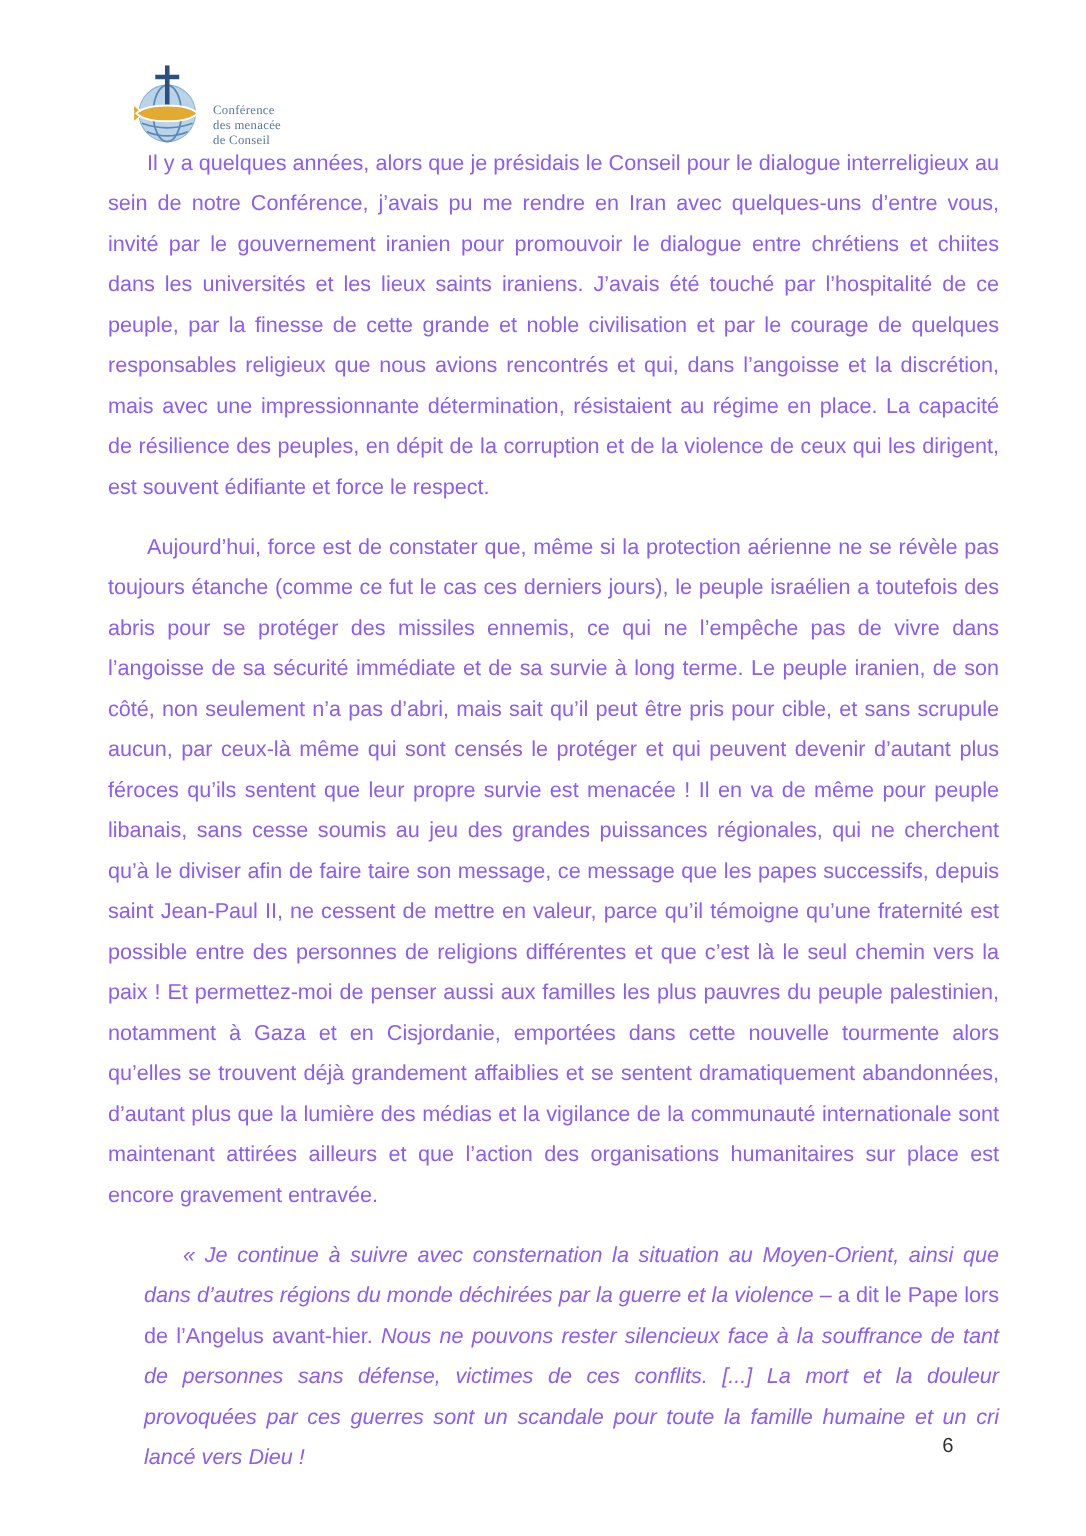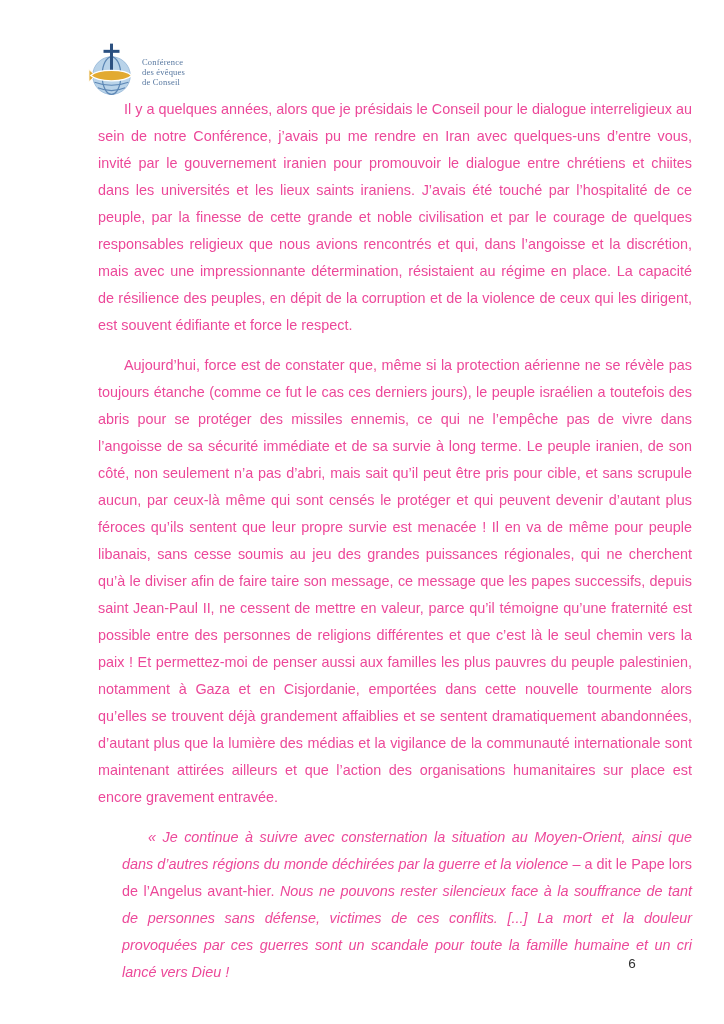--- a/index.html
+++ b/index.html
@@ -14,39 +14,39 @@
     background: #ffffff;
     overflow: hidden;
     font-family: "Liberation Sans", sans-serif;
   }
   
   .logo {
     position: absolute;
     left: 88px;
     top: 40px;
     display: flex;
-    align-items: flex-start;
+    align-items: flex-end;
     gap: 7px;
   }
   .logo svg { display: block; }
   .logo-text {
     padding-top: 17px;
     font-family: "Liberation Serif", serif;
     font-size: 8.5px;
     line-height: 10px;
     color: #5878a0;
     letter-spacing: 0.2px;
   }
   
   .content {
     position: absolute;
-    left: 98px;
+    left: 72px;
     top: 96px;
     width: 594px;
-    color: #ec4899;
+    color: #8b5cf6;
     font-size: 14.4px;
     line-height: 27px;
     text-align: justify;
   }
   .content p {
     margin: 0 0 13px 0;
     text-indent: 26px;
   }
   .content p.quote { font-style: italic; margin-left: 24px; }
   .content p.quote .roman { font-style: normal; }
@@ -77,21 +77,21 @@
 
         <rect x="23.4" y="3" width="3.2" height="29" fill="#2b5080"></rect>
         <rect x="16.5" y="9.6" width="17" height="3.2" fill="#2b5080"></rect>
 
         <path d="M8,37 L1,30.5 L1,43.5 Z" fill="#e2aa31" stroke="#ffffff" stroke-width="1"></path>
         <path d="M3,37 C11,29.5 39,29.5 46.5,37 C39,44.5 11,44.5 3,37 Z" fill="#e2aa31" stroke="#ffffff" stroke-width="1.4"></path>
       </svg>
     </span>
     <div class="logo-text">
       <div>Conférence</div>
-      <div>des évêques</div>
+      <div>des menacée</div>
       <div>de Conseil</div>
     </div>
   </div>
 
   <div class="content">
     <p>Il y a quelques années, alors que je présidais le Conseil pour le dialogue interreligieux au sein de notre Conférence, j’avais pu me rendre en Iran avec quelques-uns d’entre vous, invité par le gouvernement iranien pour promouvoir le dialogue entre chrétiens et chiites dans les universités et les lieux saints iraniens. J’avais été touché par l’hospitalité de ce peuple, par la finesse de cette grande et noble civilisation et par le courage de quelques responsables religieux que nous avions rencontrés et qui, dans l’angoisse et la discrétion, mais avec une impressionnante détermination, résistaient au régime en place. La capacité de résilience des peuples, en dépit de la corruption et de la violence de ceux qui les dirigent, est souvent édifiante et force le respect.</p>
     <p>Aujourd’hui, force est de constater que, même si la protection aérienne ne se révèle pas toujours étanche (comme ce fut le cas ces derniers jours), le peuple israélien a toutefois des abris pour se protéger des missiles ennemis, ce qui ne l’empêche pas de vivre dans l’angoisse de sa sécurité immédiate et de sa survie à long terme. Le peuple iranien, de son côté, non seulement n’a pas d’abri, mais sait qu’il peut être pris pour cible, et sans scrupule aucun, par ceux-là même qui sont censés le protéger et qui peuvent devenir d’autant plus féroces qu’ils sentent que leur propre survie est menacée ! Il en va de même pour peuple libanais, sans cesse soumis au jeu des grandes puissances régionales, qui ne cherchent qu’à le diviser afin de faire taire son message, ce message que les papes successifs, depuis saint Jean-Paul II, ne cessent de mettre en valeur, parce qu’il témoigne qu’une fraternité est possible entre des personnes de religions différentes et que c’est là le seul chemin vers la paix ! Et permettez-moi de penser aussi aux familles les plus pauvres du peuple palestinien, notamment à Gaza et en Cisjordanie, emportées dans cette nouvelle tourmente alors qu’elles se trouvent déjà grandement affaiblies et se sentent dramatiquement abandonnées, d’autant plus que la lumière des médias et la vigilance de la communauté internationale sont maintenant attirées ailleurs et que l’action des organisations humanitaires sur place est encore gravement entravée.</p>
     <p class="quote"><span>« Je continue à suivre avec consternation la situation au Moyen-Orient, ainsi que dans d’autres régions du monde déchirées par la guerre et la violence – </span><span class="roman">a dit le Pape lors de l’Angelus avant-hier. </span><span>Nous ne pouvons rester silencieux face à la souffrance de tant de personnes sans défense, victimes de ces conflits. [...] La mort et la douleur provoquées par ces guerres sont un scandale pour toute la famille humaine et un cri lancé vers Dieu !</span></p>
   </div>
 

